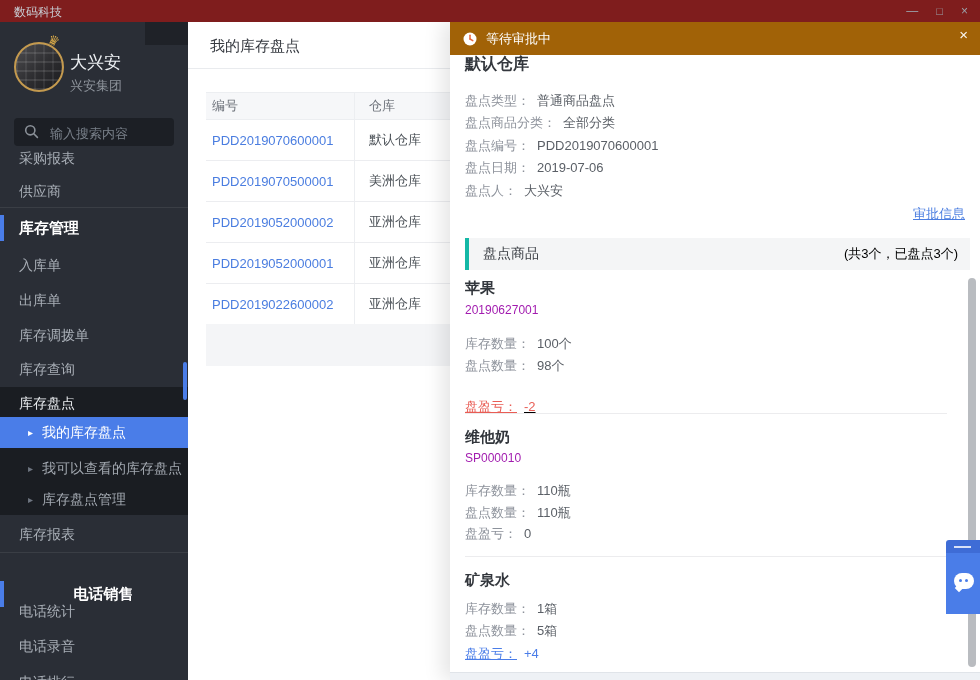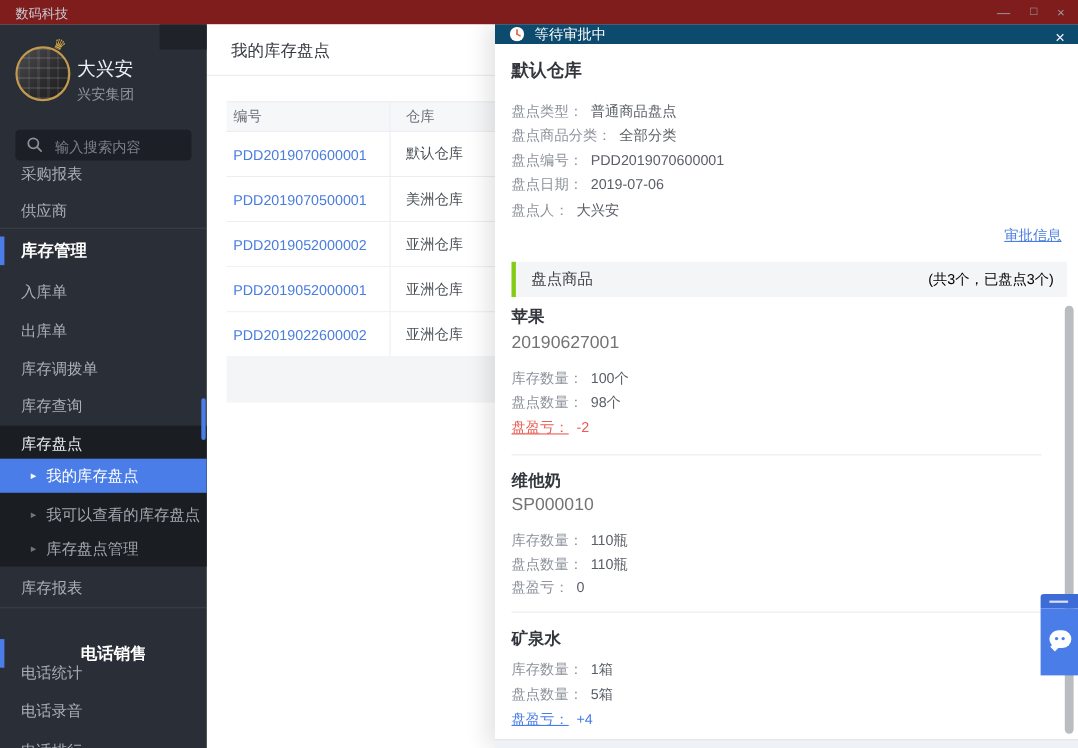--- a/index.html
+++ b/index.html
@@ -49,36 +49,36 @@
           color:#6c7179;font-size:13px;}
   .t-row{display:flex;height:40px;border-bottom:1px solid #ecedf0;font-size:13px;background:#fff;}
   .c1{width:148px;padding-left:6px;box-sizing:border-box;display:flex;align-items:center;}
   .c2{flex:1;padding-left:14px;border-left:1px solid #eceef1;display:flex;align-items:center;}
   .t-row .c1{color:#4a7de0;}
   .t-row .c2{color:#4b5157;}
   .table-footer{position:absolute;left:18px;top:302px;width:560px;height:42px;background:#f4f5f7;}
   
   .panel{position:absolute;left:450px;top:22px;width:530px;height:658px;background:#fff;
          box-shadow:-8px 0 18px rgba(0,0,0,.10);z-index:20;}
-  .status-bar{position:absolute;left:0;top:0;width:100%;height:18px;background:#0c4a6e;display:flex;align-items:center;}
+  .status-bar{position:absolute;left:0;top:0;width:100%;height:33px;background:#a16207;display:flex;align-items:center;}
   .status-bar svg{margin-left:13px;}
   .status-text{color:#fff;font-size:13px;margin-left:9px;}
   .status-close{position:absolute;right:12px;top:0;line-height:25px;color:rgba(255,255,255,.95);font-size:15px;cursor:default;}
   .panel-title{position:absolute;left:15px;top:32px;font-size:16px;font-weight:bold;color:#33373d;}
   .detail-row{position:absolute;left:15px;height:16px;font-size:13px;white-space:nowrap;}
   .d-label{color:#8d929b;}
   .d-value{color:#5a5f66;margin-left:7px;}
   .approval-link{position:absolute;right:15px;top:183px;font-size:13px;color:#4a7de0;text-decoration:underline;cursor:default;}
   .section-bar{position:absolute;left:15px;top:216px;width:505px;height:32px;background:#f4f5f6;
-               border-left:4px solid #84cc16;box-sizing:border-box;display:flex;align-items:center;}
+               border-left:4px solid #14b8a6;box-sizing:border-box;display:flex;align-items:center;}
   .section-title{margin-left:14px;font-size:14px;color:#3c4046;}
   .section-count{margin-left:auto;margin-right:12px;font-size:13px;color:#000000;}
   .products{position:absolute;left:0;top:248px;width:530px;height:402px;overflow:hidden;}
   .p-name{position:absolute;left:15px;font-size:15px;font-weight:bold;color:#33373d;}
-  .p-code{position:absolute;left:15px;font-size:16px;color:#737373;}
+  .p-code{position:absolute;left:15px;font-size:12px;color:#a21caf;}
   .p-line{position:absolute;left:15px;font-size:13px;white-space:nowrap;}
   .p-line .d-value{margin-left:7px;}
   .p-line.neg .d-label,.p-line.neg .d-value{color:#e95d55;}
   .p-line.neg .d-label{text-decoration:underline;}
   .p-line.pos .d-label,.p-line.pos .d-value{color:#4a7de8;}
   .p-line.pos .d-label{text-decoration:underline;}
   .p-divider{position:absolute;left:15px;width:482px;height:1px;background:#ececee;}
   .panel-thumb{position:absolute;left:518px;top:256px;width:8px;height:389px;background:#b9bcc0;border-radius:4px;}
   .panel-footer{position:absolute;left:0;top:650px;width:530px;height:8px;background:#eef1f5;border-top:1px solid #e0e4e9;}
   
@@ -240,21 +240,21 @@
       <span class="section-title">盘点商品</span>
       <span class="section-count">(共3个，已盘点3个)</span>
     </div>
 
     <div class="products">
 
       <div class="p-name" style="top:9px;">苹果</div>
       <div class="p-code" style="top:33px;">20190627001</div>
       <div class="p-line" style="top:65px;"><span class="d-label">库存数量：</span><span class="d-value">100个</span></div>
       <div class="p-line" style="top:87px;"><span class="d-label">盘点数量：</span><span class="d-value">98个</span></div>
-      <div class="p-line neg" style="top:110px;"><span class="d-label">盘盈亏：</span><span class="d-value">-2</span></div>
+      <div class="p-line neg" style="top:128px;text-decoration:underline;"><span class="d-label">盘盈亏：</span><span class="d-value">-2</span></div>
       <div class="p-divider" style="top:143px;"></div>
 
       <div class="p-name" style="top:158px;">维他奶</div>
       <div class="p-code" style="top:181px;">SP000010</div>
       <div class="p-line" style="top:212px;"><span class="d-label">库存数量：</span><span class="d-value">110瓶</span></div>
       <div class="p-line" style="top:234px;"><span class="d-label">盘点数量：</span><span class="d-value">110瓶</span></div>
       <div class="p-line" style="top:255px;"><span class="d-label">盘盈亏：</span><span class="d-value">0</span></div>
       <div class="p-divider" style="top:286px;"></div>
 
       <div class="p-name" style="top:301px;">矿泉水</div>

